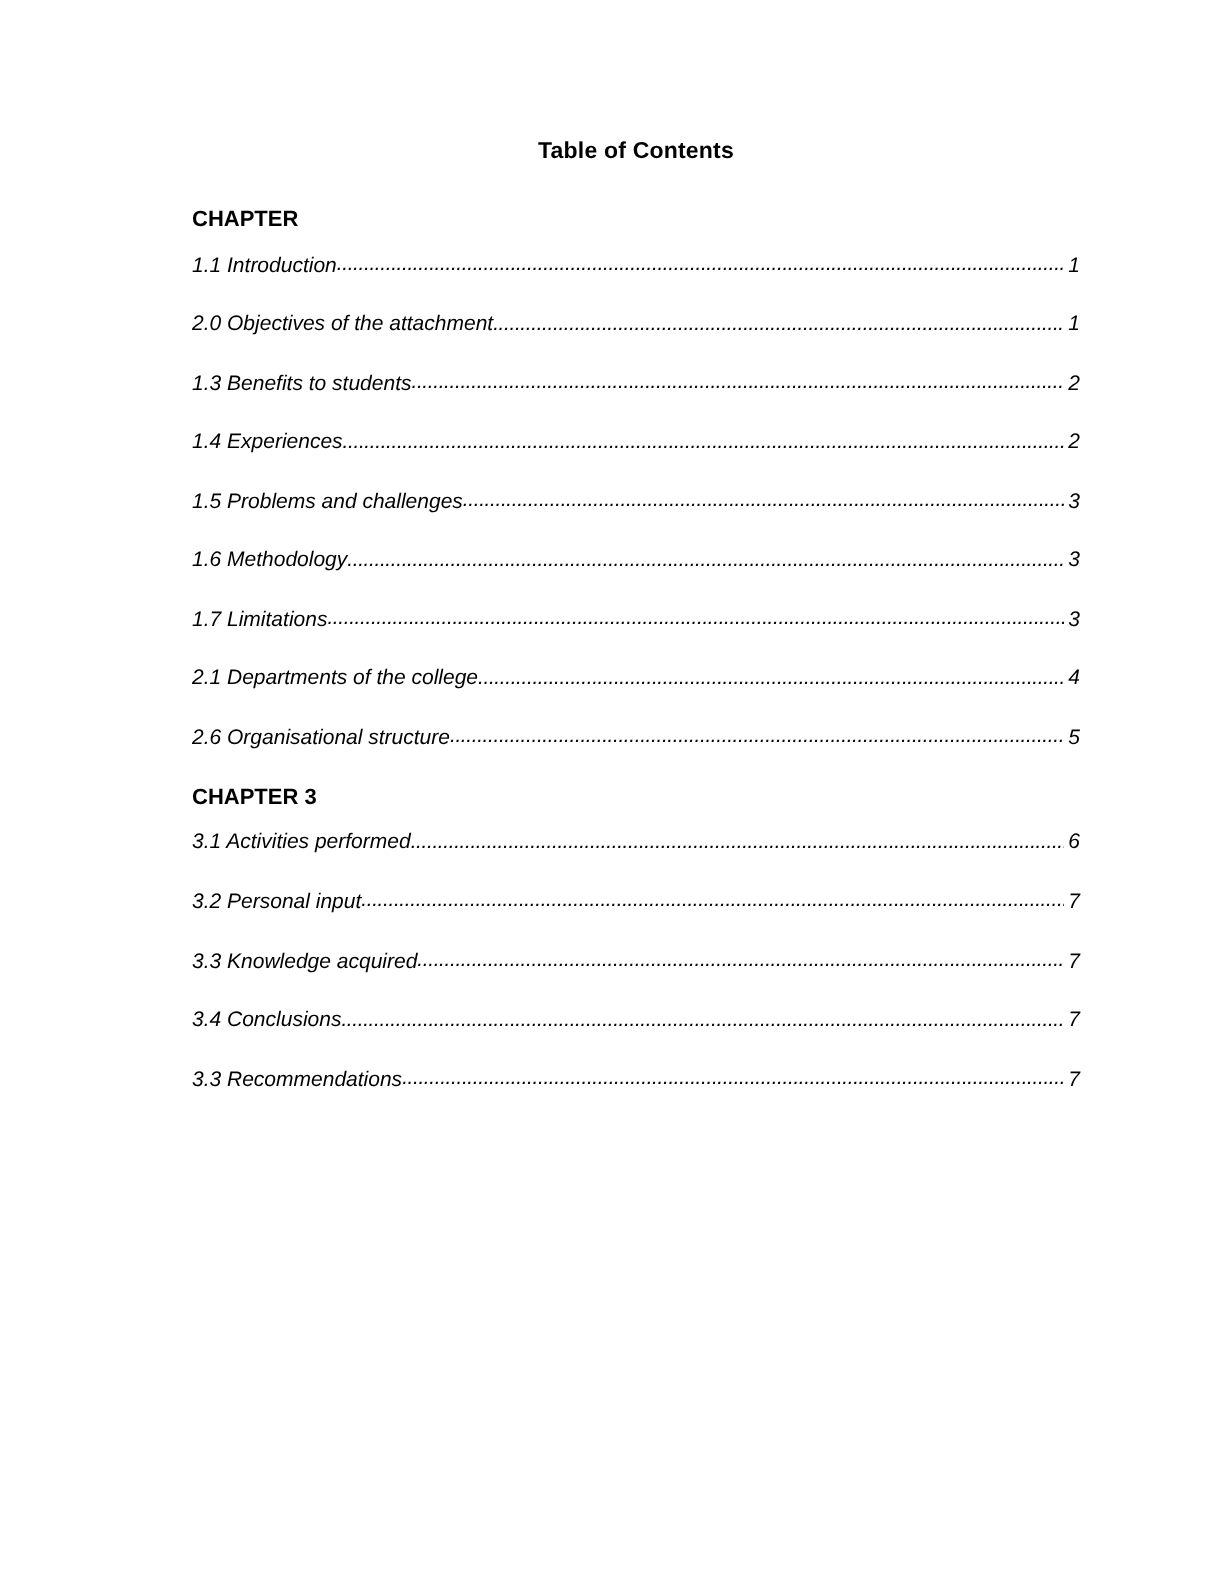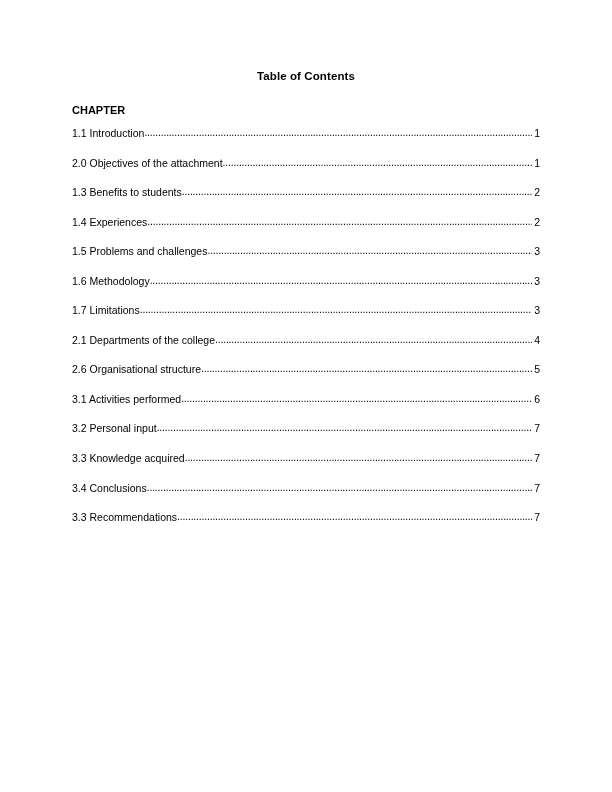--- a/index.html
+++ b/index.html
@@ -15,21 +15,21 @@
     position: relative;
     overflow: hidden;
   }
   .page {
     position: absolute;
     top: 0;
     left: 0;
     width: 612px;
     height: 764px;
     box-sizing: border-box;
-    padding: 60px 72px 60px 72px;
+    padding: 60px 72px 60px 96px;
   }
   .doc-title {
     text-align: center;
     font-weight: bold;
     font-size: 11.5px;
     letter-spacing: 0.1px;
     margin: 10px 0 0 0;
     padding: 0;
   }
   .toc {
@@ -45,25 +45,26 @@
     margin-bottom: 0;
   }
   .group + .group {
     margin-top: 9px;
   }
   .entries {
     margin-top: 11px;
   }
   .toc-row {
     display: flex;
-    align-items: flex-end;
+    align-items: center;
     font-size: 10.5px;
     line-height: 1.1;
     margin-bottom: 17px;
     white-space: nowrap;
+    font-style: italic;
   }
   .toc-label {
     flex: 0 0 auto;
   }
   .toc-leader {
     flex: 1 1 auto;
     overflow: hidden;
     margin: 0 0 1px 0;
     font-size: 10.5px;
     letter-spacing: -0.2px;
@@ -152,20 +153,21 @@
           <div class="toc-row">
             <span class="toc-label">2.6 Organisational structure </span>
             <span class="toc-leader">
               <span>........................................................................................................................................................................................................</span>
             </span>
             <span class="toc-page">5</span>
           </div>
         </div>
       </div>
       <div class="group">
+        <div class="chapter-heading">CHAPTER 3</div>
         <div class="entries">
           <div class="toc-row">
             <span class="toc-label">3.1 Activities performed</span>
             <span class="toc-leader">
               <span>........................................................................................................................................................................................................</span>
             </span>
             <span class="toc-page">6</span>
           </div>
           <div class="toc-row">
             <span class="toc-label">3.2 Personal input</span>

